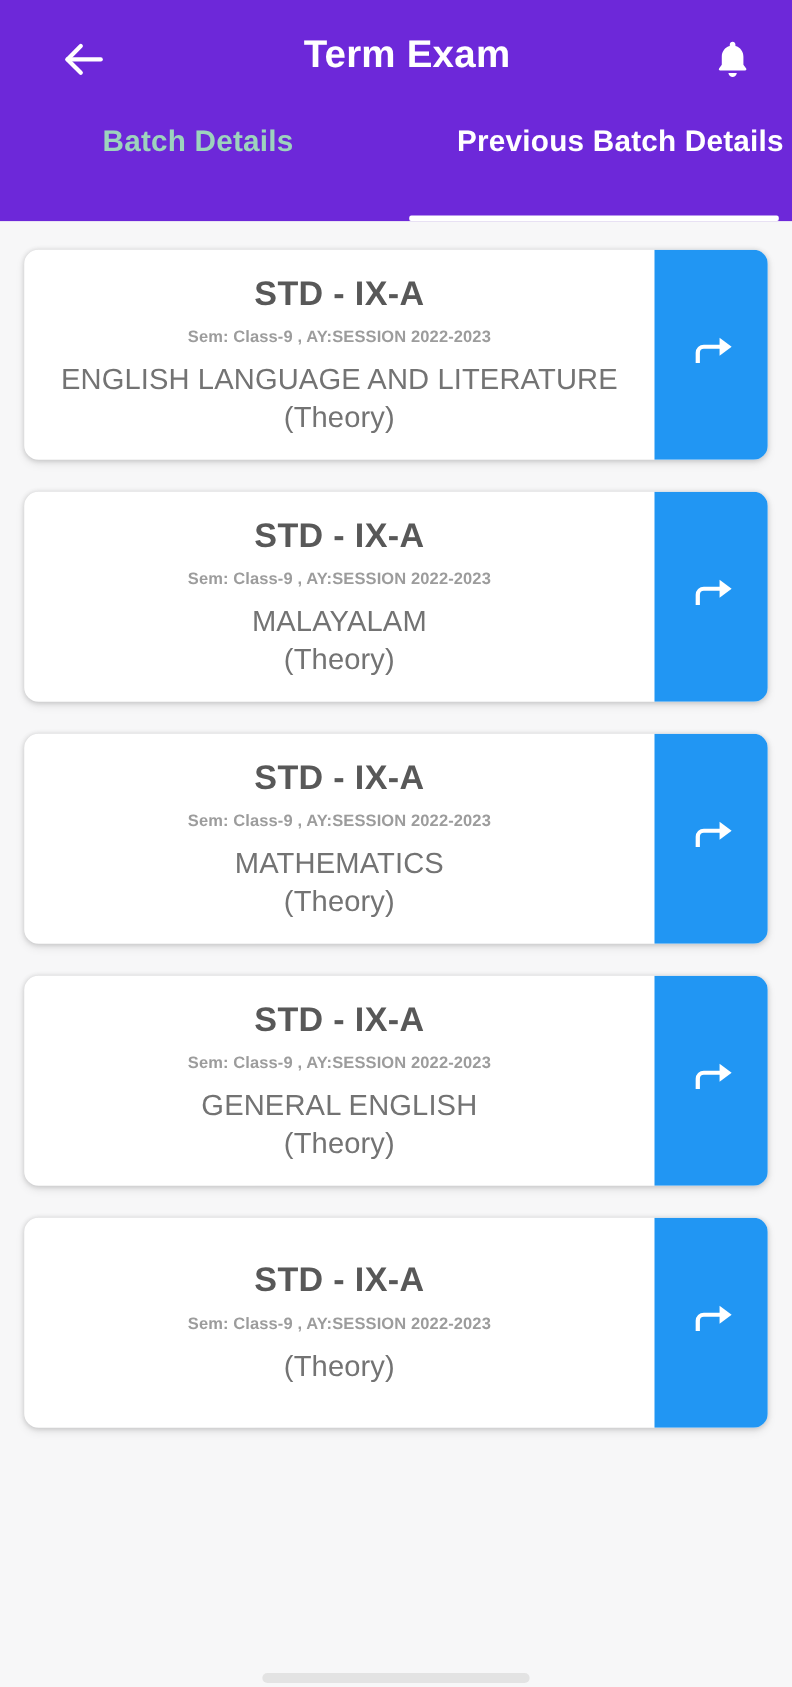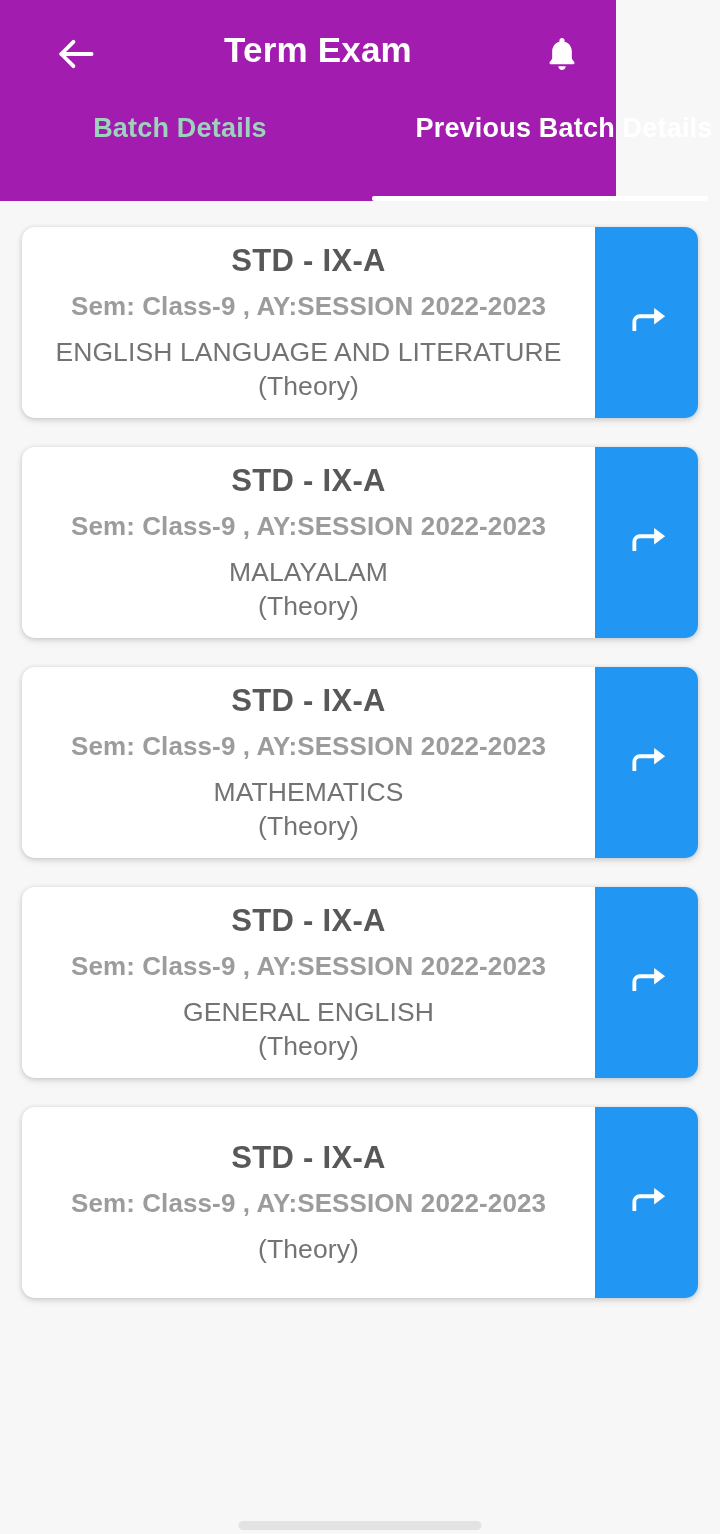--- a/index.html
+++ b/index.html
@@ -22,23 +22,23 @@
     width: 720px;
     height: 1534px;
     background: #f7f7f8;
     overflow: hidden;
   }
 
   
   .appbar {
     position: absolute;
     top: 0; left: 0;
-    width: 616px;
+    width: 720px;
     height: 201px;
-    background: #a21caf;
+    background: #6d28d9;
     padding-left: 20px;
   }
 
   .appbar-top {
     position: relative;
     height: 110px;
   }
 
   .back-button {
     position: absolute;
@@ -153,21 +153,21 @@
     color: #585858;
     font-size: 31px;
     font-weight: bold;
     line-height: 1.22;
     letter-spacing: 0.3px;
     text-align: center;
   }
 
   .card-sem {
     color: #9c9c9c;
-    font-size: 26px;
+    font-size: 15px;
     font-weight: bold;
     line-height: 1.2;
     letter-spacing: 0.1px;
     margin-top: 12px;
     text-align: center;
     white-space: nowrap;
   }
 
   .card-subject {
     color: #737373;

